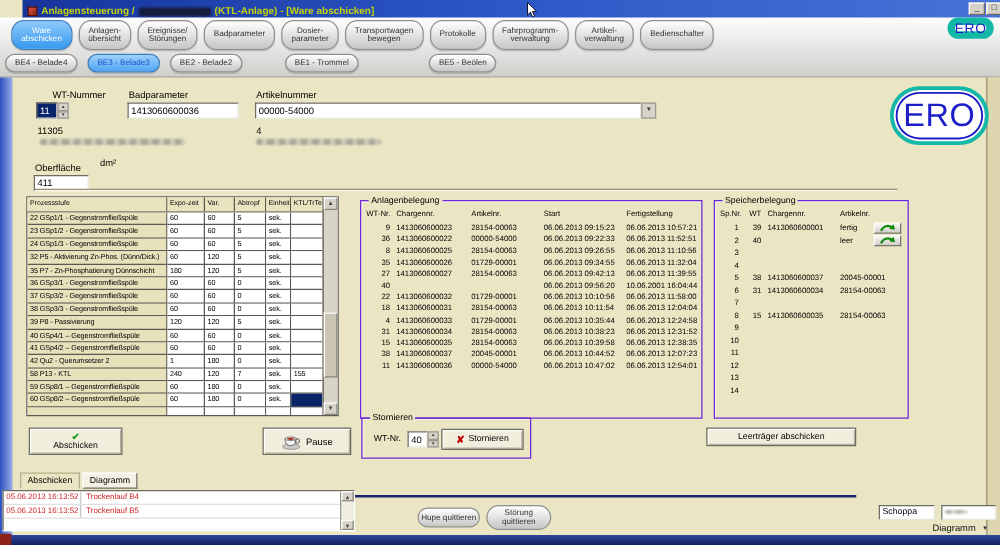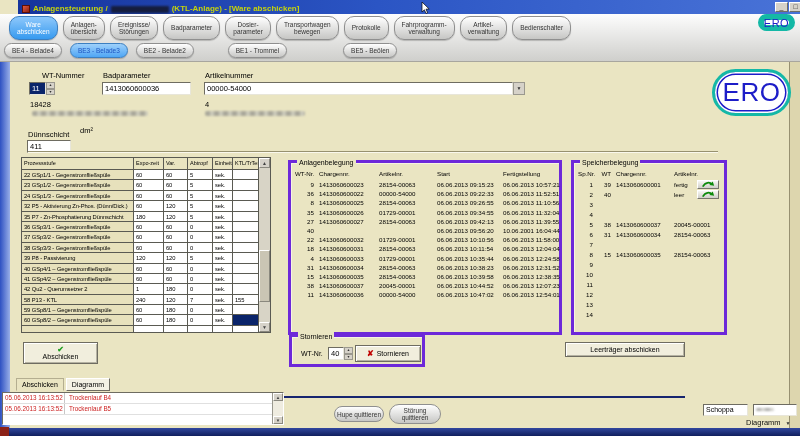--- a/index.html
+++ b/index.html
@@ -62,21 +62,21 @@
   .c0{width:112px;flex:none}.c1{width:30px;flex:none}.c2{width:24px;flex:none}.c3{width:25px;flex:none}.c4{width:20px;flex:none}.c5{width:25px;flex:none;border-right:none}
   .pt-cell.c0{background:#e7e1bc}
   .pt-hcell{background:#e9e4c0}
   .selcell{background:#0a246a !important}
   #pt-sb{width:12px;border-left:1px solid #5a5a52;background:#d8d4c6;position:relative;flex:none}
   .sb-btn{position:absolute;left:0;width:100%;height:10px;background:#d6d2c9;border:1px solid;border-color:#fff #8a887e #8a887e #fff;font-size:5px;line-height:9px;text-align:center;color:#444}
   .sb-up{top:0}.sb-dn{bottom:0}
   .sb-thumb{position:absolute;left:0;width:100%;top:92px;height:52px;background:#cac5b4;border:1px solid;border-color:#fff #8a887e #8a887e #fff}
 
   
-  .group{position:absolute;border:3px solid #6d28d9;box-shadow:inset 1px 1px 0 #f6f3e2}
+  .group{position:absolute;border:1px solid #6d28d9;box-shadow:inset 1px 1px 0 #f6f3e2}
   .group-label{position:absolute;top:-5px;left:6px;background:#eae5c2;padding:0 2px;font-size:7px;line-height:9px}
   #anlagen{left:288px;top:160px;width:274px;height:175px}
   #an-head,#sp-head{display:flex;position:absolute;left:4px;top:6px;font-size:6.3px}
   #an-body{position:absolute;left:4px;top:17px;right:2px}
   .an-row{display:flex;height:9.2px}
   .an-row>div,#an-head>div{font-size:6.2px;line-height:9px;overflow:hidden;white-space:nowrap}
   .a0{width:24px;flex:none;text-align:right;padding-right:5px}.a1{width:60px;flex:none}.a2{width:58px;flex:none}.a3{width:66px;flex:none}.a4{width:62px;flex:none}
   #speicher{left:571px;top:160px;width:156px;height:175px}
   #sp-body{position:absolute;left:4px;top:17px;right:2px}
   .sp-row{display:flex;height:10px;position:relative}
@@ -181,25 +181,25 @@
       <div class="spin-b">▼</div>
     </div>
   </div>
   <div class="abs lbl" style="left:103px;top:71px">Badparameter</div>
   <div class="abs field" style="left:102px;top:82px;width:89px;height:13px">1413060600036</div>
   <div class="abs lbl" style="left:205px;top:71px">Artikelnummer</div>
   <div class="abs combo" style="left:204px;top:82px;width:321px">
     <div class="field val">00000-54000</div>
     <div class="dd">▼</div>
   </div>
-  <div class="abs lbl" style="left:30px;top:100px">18428</div>
+  <div class="abs lbl" style="left:30px;top:100px">11305</div>
   <div class="abs lbl" style="left:205px;top:100px">4</div>
   <div class="abs redact" style="left:32px;top:111px;width:116px"></div>
   <div class="abs redact" style="left:205px;top:111px;width:100px"></div>
-  <div class="abs lbl" style="left:28px;top:130px">Dünnschicht</div>
+  <div class="abs lbl" style="left:28px;top:130px">Oberfläche</div>
   <div class="abs field" style="left:27px;top:140px;width:44px;height:13px">411</div>
   <div class="abs lbl" style="left:80px;top:126px">dm²</div>
   <div class="abs divider" style="left:28px;top:151px;width:690px"></div>
   <div class="abs ero big">ERO</div>
 
   <div class="abs" id="ptable">
     <div id="pt-main">
       <div id="pt-head">
           <div class="pt-hcell c0">Prozessstufe</div>
           <div class="pt-hcell c1">Expo-zeit</div>
@@ -555,20 +555,30 @@
           <div class="s2"></div>
           <div class="s3"></div>
         </div>
       </div>
   </div>
 
   <div class="abs btn3d" id="abschicken-btn">
     <span class="check">✔</span>
     <span>Abschicken</span>
   </div>
+  <div class="abs btn3d" id="pause-btn">
+    <svg width="16" height="13" viewBox="0 0 16 13">
+      <ellipse cx="8" cy="10.3" rx="7" ry="2.2" fill="#c9c9c9" stroke="#777" stroke-width="0.5"></ellipse>
+      <path d="M3 4 Q3 9.5 7.5 9.5 Q12 9.5 12 4 Z" fill="#f5f5f5" stroke="#555" stroke-width="0.7"></path>
+      <circle cx="12.8" cy="5.8" r="1.8" fill="none" stroke="#555" stroke-width="0.8"></circle>
+      <ellipse cx="7.5" cy="4" rx="4.5" ry="1.4" fill="#fff" stroke="#555" stroke-width="0.6"></ellipse>
+      <ellipse cx="7.5" cy="4" rx="3" ry="0.9" fill="#a83028"></ellipse>
+    </svg>
+    <span>Pause</span>
+  </div>
   <div class="group" id="stornieren-group">
     <div class="group-label">Stornieren</div>
     <div id="storno-wt-label">WT-Nr.</div>
     <div class="spin" id="storno-spin">
       <div class="field val">40</div>
       <div class="spin-btns">
         <div class="spin-b">▲</div>
         <div class="spin-b">▼</div>
       </div>
     </div>

